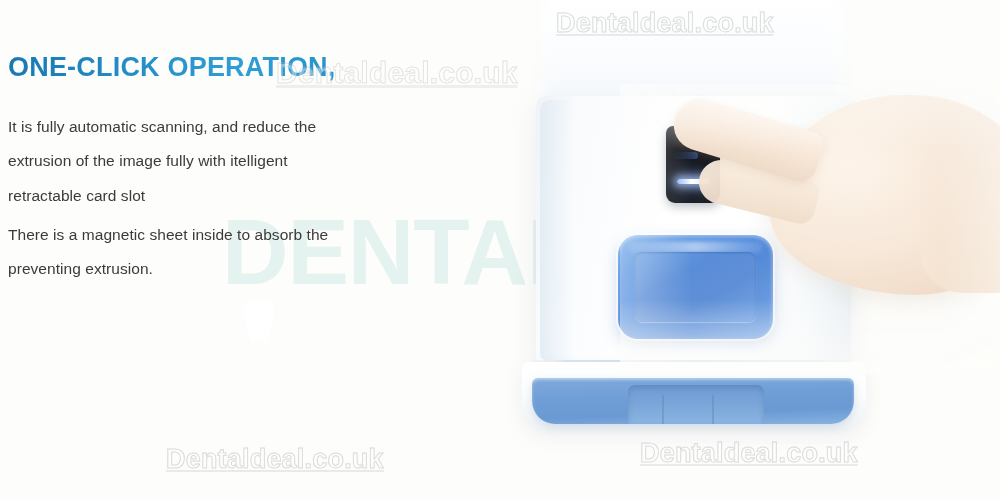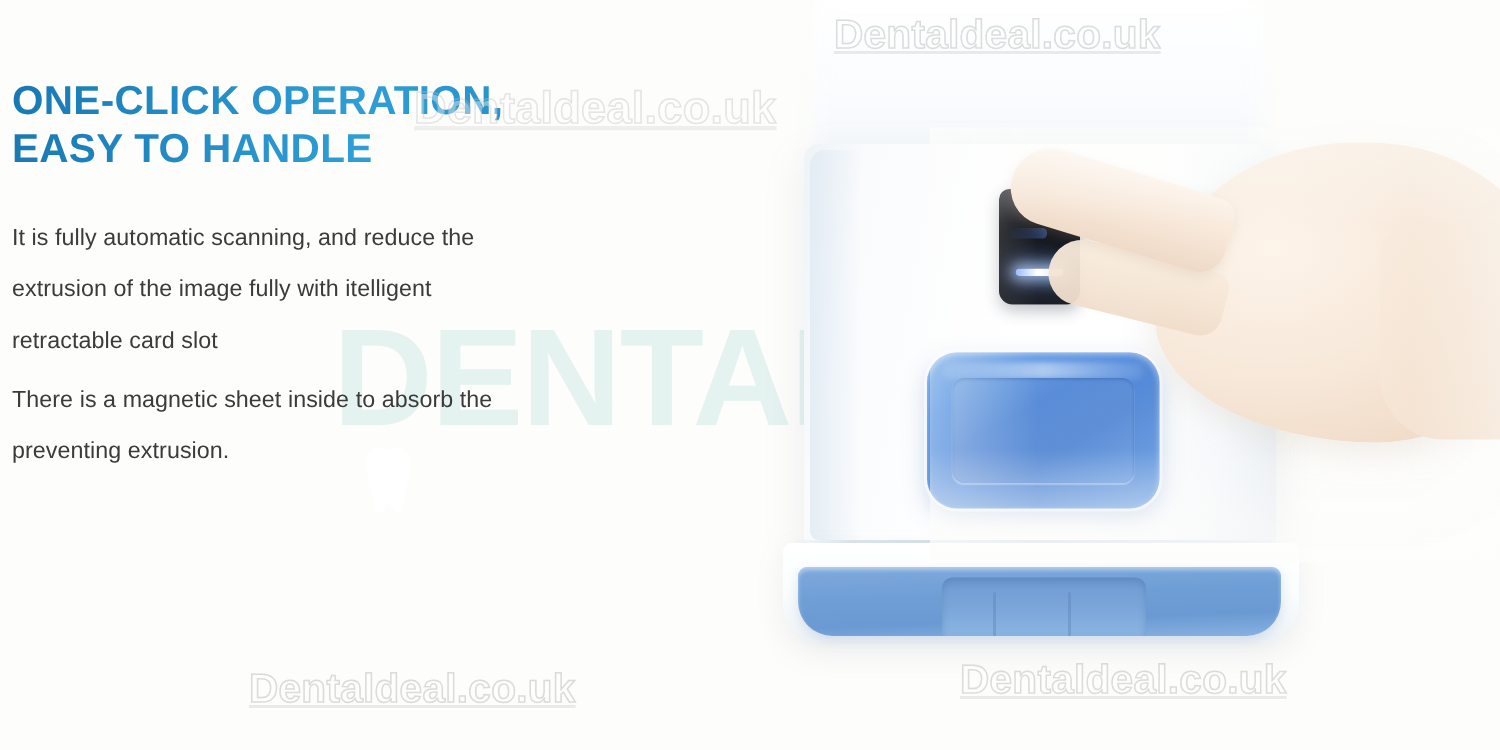--- a/index.html
+++ b/index.html
@@ -346,21 +346,20 @@
   </div>
 
   <div class="url-wm a">Dentaldeal.co.uk</div>
   <div class="url-wm d">Dentaldeal.co.uk</div>
   <div class="url-wm b">Dentaldeal.co.uk</div>
   <div class="url-wm c">Dentaldeal.co.uk</div>
 
   <div class="copy">
     <h1 class="headline">
       <span class="l1">ONE-CLICK OPERATION,</span>
-      <span class="l2">EASY TO HANDLE</span>
     </h1>
 
     <div class="para">
       <div>It is fully automatic scanning, and reduce the</div>
       <div>extrusion of the image fully with itelligent</div>
       <div>retractable card slot</div>
     </div>
 
     <div class="para">
       <div>There is a magnetic sheet inside to absorb the</div>

